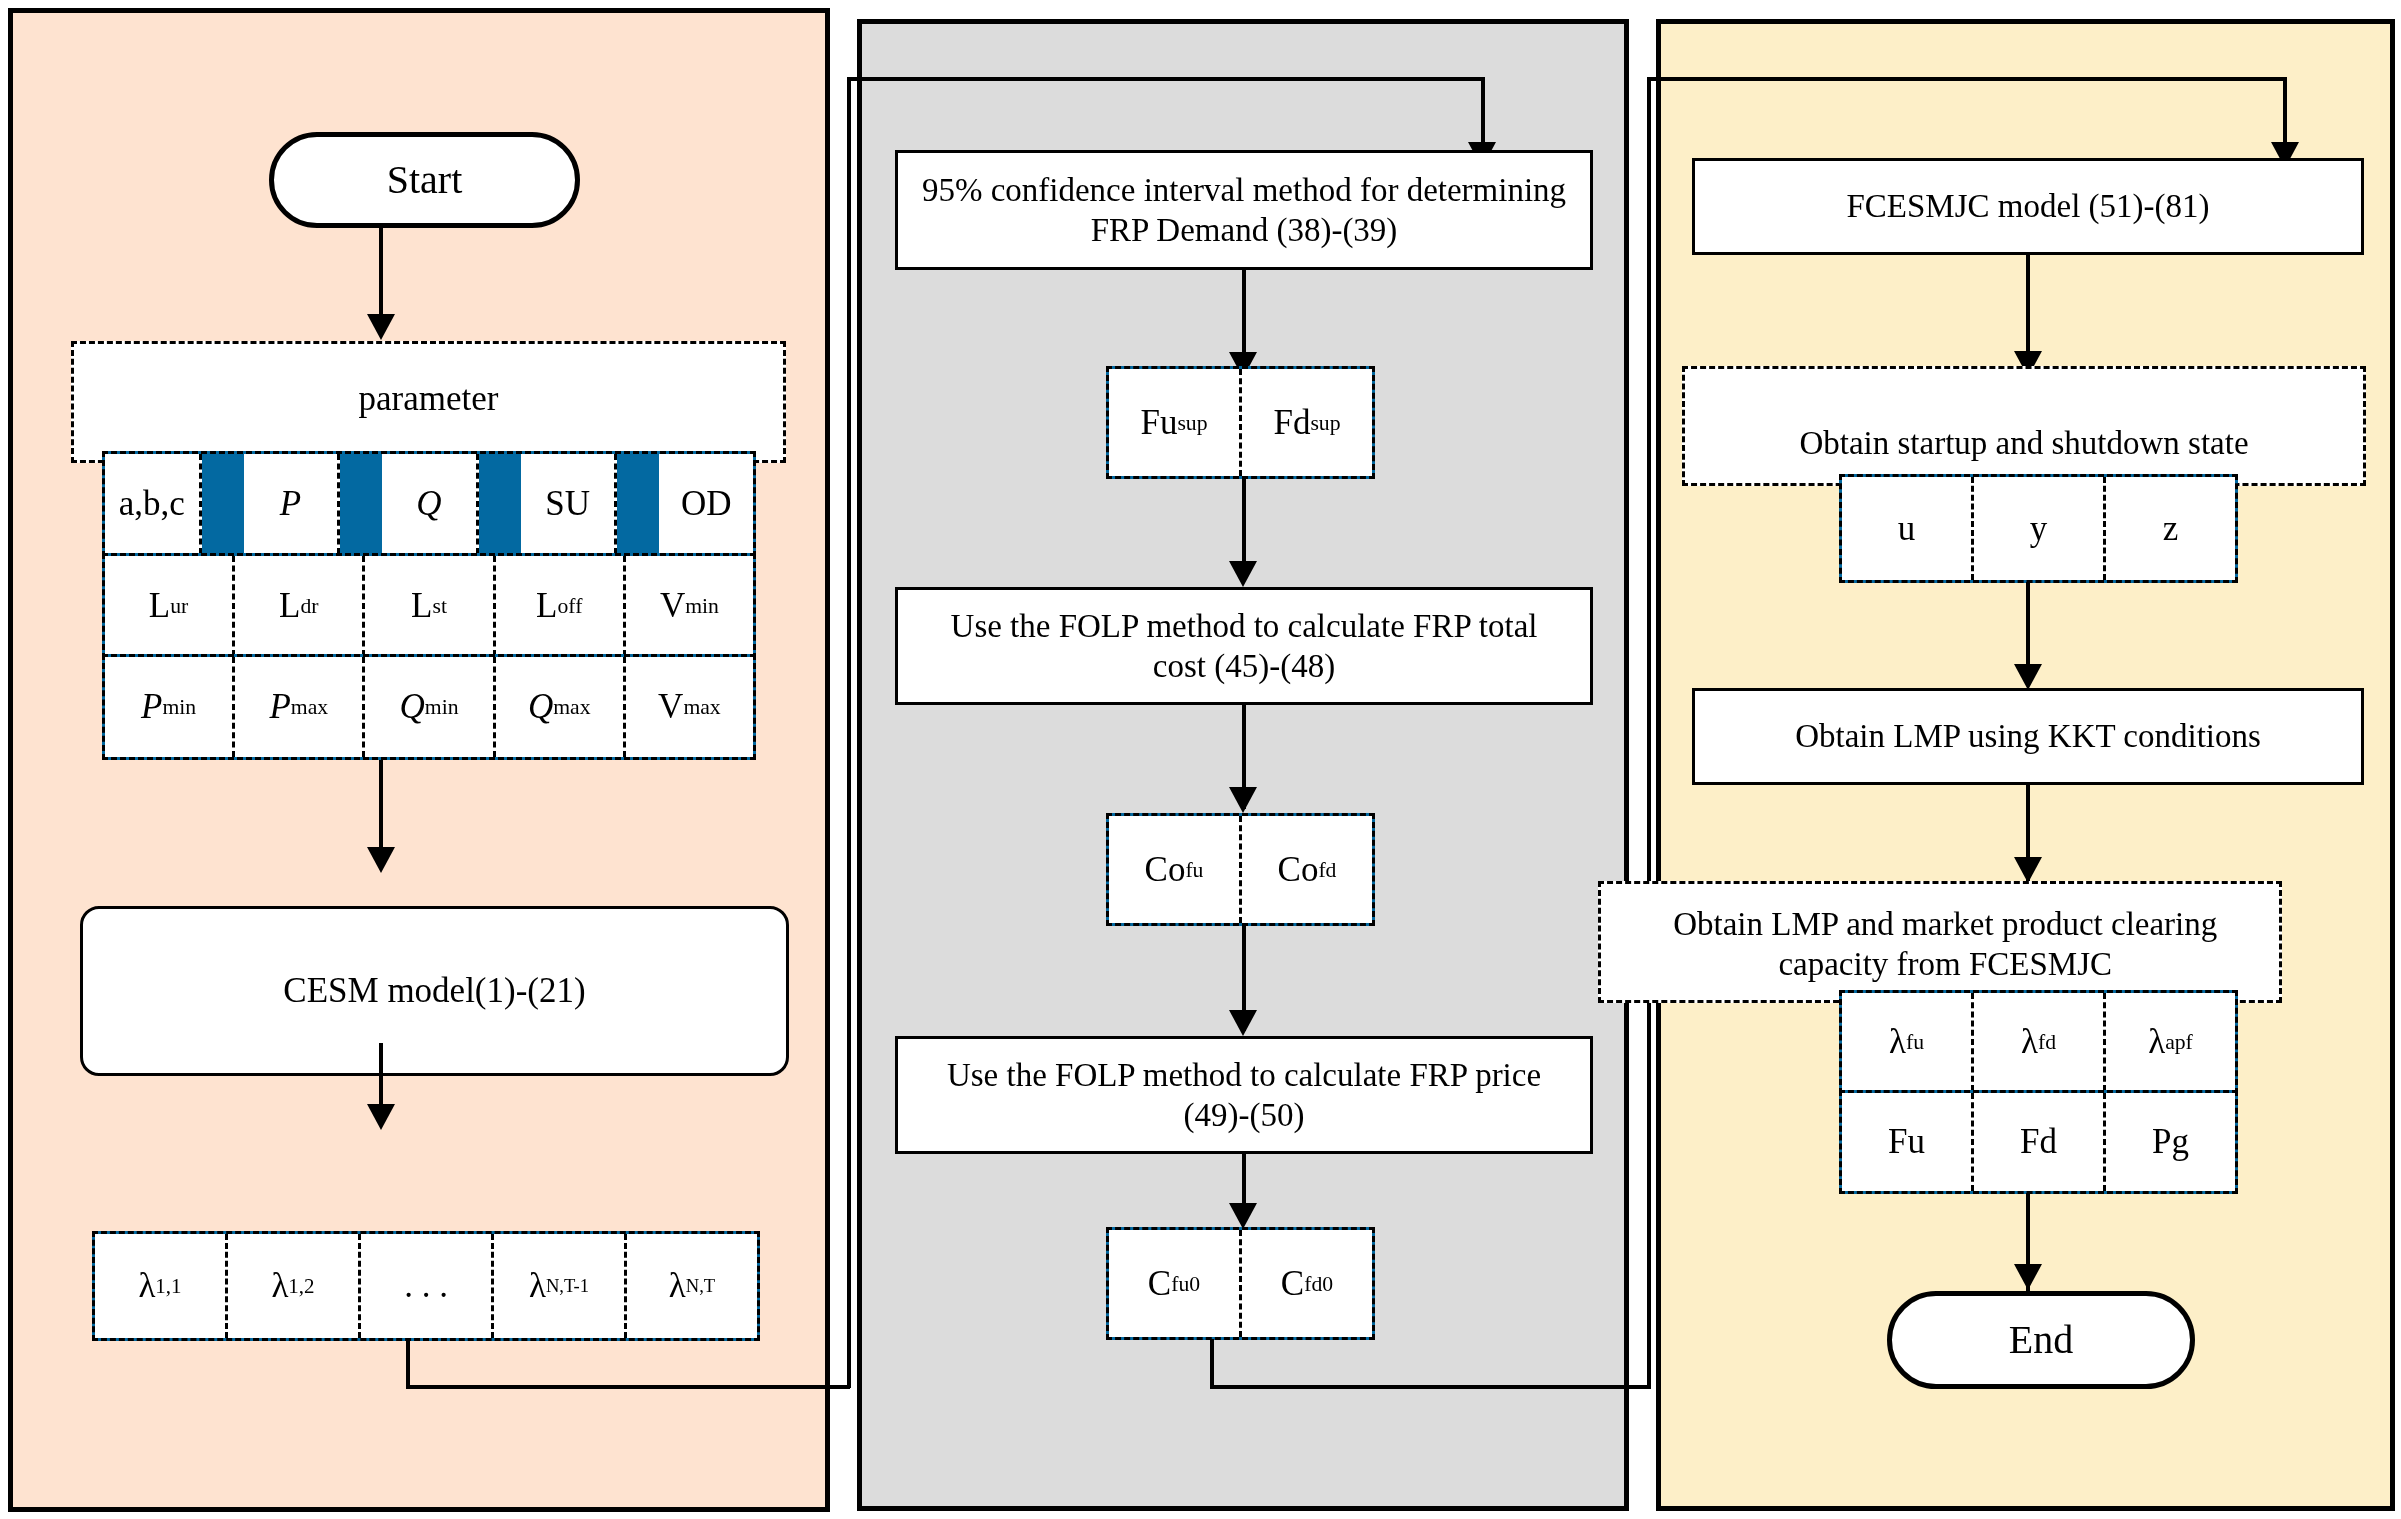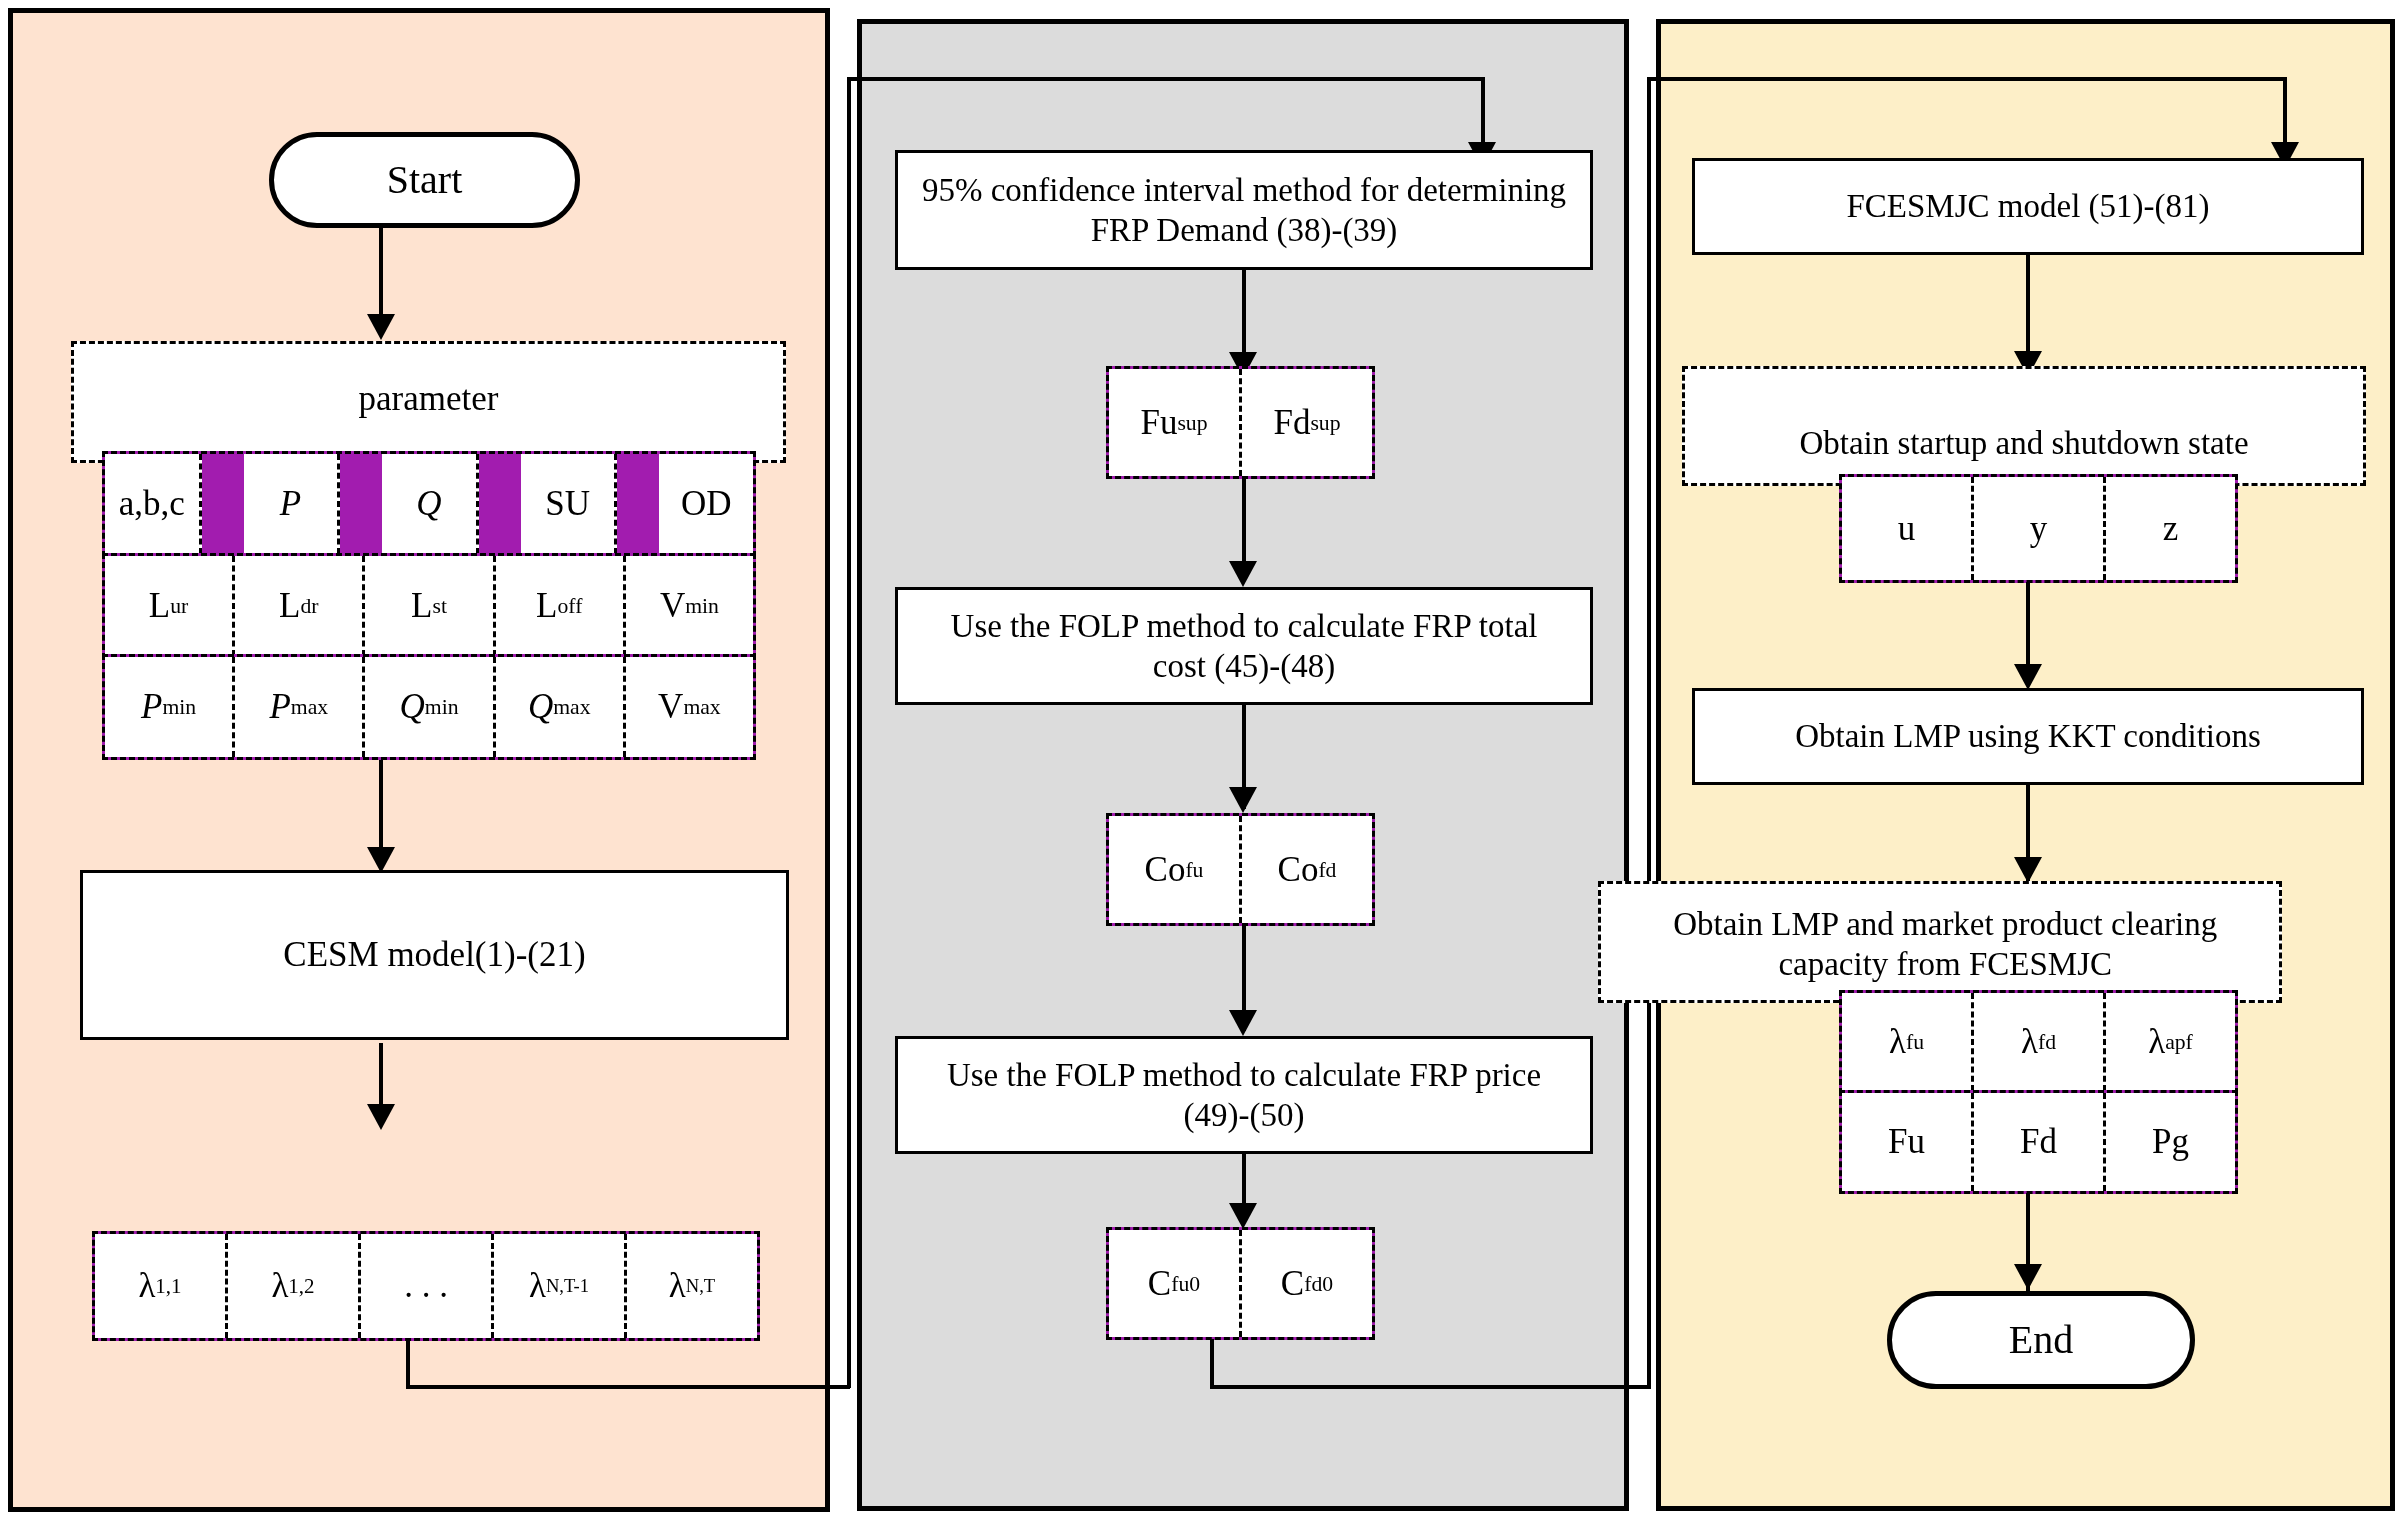--- a/index.html
+++ b/index.html
@@ -18,21 +18,21 @@
         line-height:1.22;color:#000;}
   .solid{border:3.3px solid #000;}
   .dashed{border:3.8px dashed #000;}
   .term{border:5px solid #000;border-radius:71px;}
   .t56{font-size:31px;}
   .t60{font-size:33px;}
   .t64{font-size:35px;}
   .t72{font-size:40px;}
 
   
-  .cellrow{position:absolute;display:flex;box-sizing:border-box;border:3.8px dashed #000;background:#a21caf;}
+  .cellrow{position:absolute;display:flex;box-sizing:border-box;border:3.8px dashed #000;background:#0369a1;}
   .cellrow > .cell{flex:1 1 0;display:flex;align-items:center;justify-content:center;
         border-right:3.3px dashed #000;box-sizing:border-box;background:#fff;color:#000;}
   .cellrow > .cell:last-child{border-right:none;}
 
   .sup{font-size:0.62em;vertical-align:super;line-height:0;}
   .sub{font-size:0.60em;vertical-align:sub;line-height:0;}
   .ital{font-style:italic;}
   .lam{font-style:normal;}
 
   
@@ -111,21 +111,21 @@
       </div>
     <div class="cell t64">
         <span>V</span>
         <span class="sup">max</span>
       </div>
   </div>
 
   <div class="vline" style="left:379px;top:760px;height:91px;"></div>
   <div class="arrow" style="left:367px;top:847px;"></div>
 
-  <div class="node solid t64" style="left:80px;top:870px;width:709px;height:170px;">
+  <div class="node solid t64" style="left:80px;top:906px;width:709px;height:170px;border-radius:19px;">
     <span>CESM model(1)-(21)</span>
   </div>
 
   <div class="vline" style="left:379px;top:1043px;height:77px;"></div>
   <div class="arrow" style="left:367px;top:1104px;"></div>
 
 
   <div class="cellrow" style="left:92px;top:1231px;width:668px;height:110px;">
     <div class="cell t64">
         <span class="lam">λ</span>

